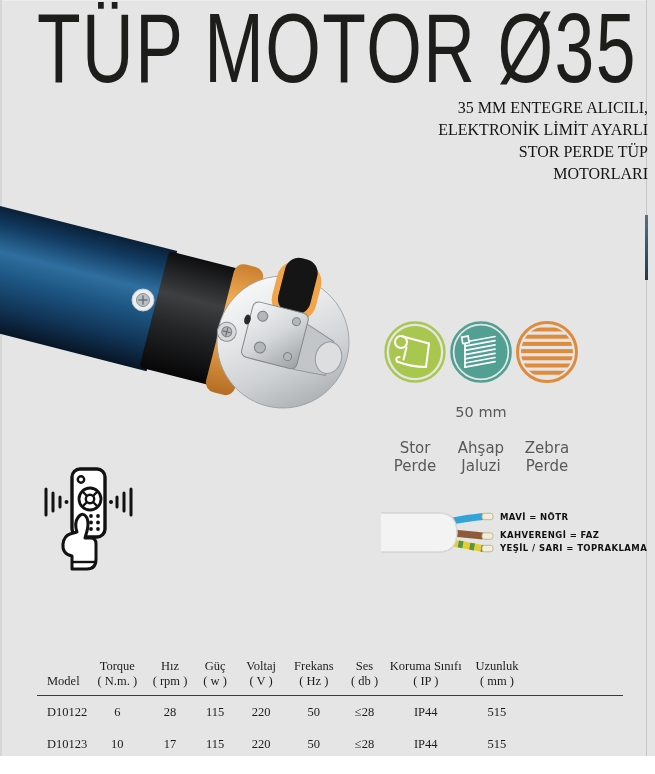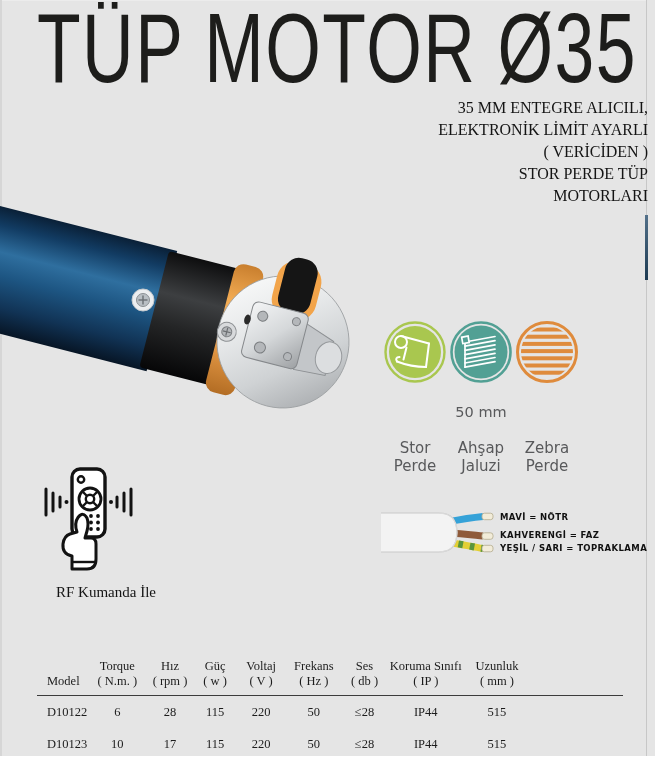--- a/index.html
+++ b/index.html
@@ -65,21 +65,20 @@
   <div class="edge-right"></div>
   <div class="edge-sliver"></div>
 
   <svg class="title-svg" width="655" height="96">
     <text x="337" y="80" text-anchor="middle" font-family="Liberation Sans, sans-serif" font-size="98" letter-spacing="2" textLength="600" lengthAdjust="spacingAndGlyphs" fill="#1d1d1b">TÜP MOTOR Ø35</text>
   </svg>
 
   <div class="subtitle">
     <div>35 MM ENTEGRE ALICILI,</div>
     <div>ELEKTRONİK LİMİT AYARLI</div>
-    <div>( VERİCİDEN )</div>
     <div>STOR PERDE TÜP</div>
     <div>MOTORLARI</div>
   </div>
 
   <svg class="motor-svg" width="372" height="268" viewBox="0 0 372 268">
     <defs>
       <linearGradient id="tubeGrad" gradientUnits="userSpaceOnUse" x1="0" y1="84" x2="0" y2="208">
         <stop offset="0" stop-color="#0a2037"></stop>
           <stop offset="0.15" stop-color="#123c63"></stop>
         <stop offset="0.36" stop-color="#2f6f9f"></stop>
@@ -232,21 +231,20 @@
         <circle cx="45" cy="56.5" r="1.9"></circle>
           <circle cx="52" cy="56.5" r="1.9"></circle>
           <circle cx="59" cy="56.5" r="1.9"></circle>
         <circle cx="52" cy="63" r="1.9"></circle>
           <circle cx="59" cy="63" r="1.9"></circle>
       </g>
       <path d="M33,103 L33,90 Q23,88 24,78 Q25,70 31,68 L38,66 Q35,57 39,51.5 Q44,45 48,52 Q50,57.5 48,65 L46,72 L52,72 Q57,72 57,78 L57,93 Q57,103 48,103 Z" fill="#ffffff" stroke="#121212" stroke-width="3" stroke-linejoin="round"></path>
       <line x1="33" y1="96" x2="57" y2="96" stroke="#121212" stroke-width="2.4"></line>
     </svg>
     <div class="rf-text">
-      <div>RF Kumanda İle</div>
     </div>
   </div>
 
   <svg class="cable-svg" width="122" height="54" viewBox="0 0 122 54">
     <path d="M66,16 C82,13 92,11.5 102,10.5" fill="none" stroke="#35a2d8" stroke-width="7"></path>
     <path d="M66,27 C82,27.5 92,29 102,30" fill="none" stroke="#8f5a3a" stroke-width="7"></path>
     <path d="M66,36 C82,38.5 92,41 102,42.5" fill="none" stroke="#e3cf35" stroke-width="7"></path>
     <path d="M66,36 C82,38.5 92,41 102,42.5" fill="none" stroke="#59953c" stroke-width="7" stroke-dasharray="4.5 7"></path>
     <rect x="101" y="7.2" width="11" height="6.5" rx="2.5" fill="#f2ecd9" stroke="#b9b195" stroke-width="0.9"></rect>
     <rect x="101" y="26.8" width="11" height="6.5" rx="2.5" fill="#f2ecd9" stroke="#b9b195" stroke-width="0.9"></rect>

